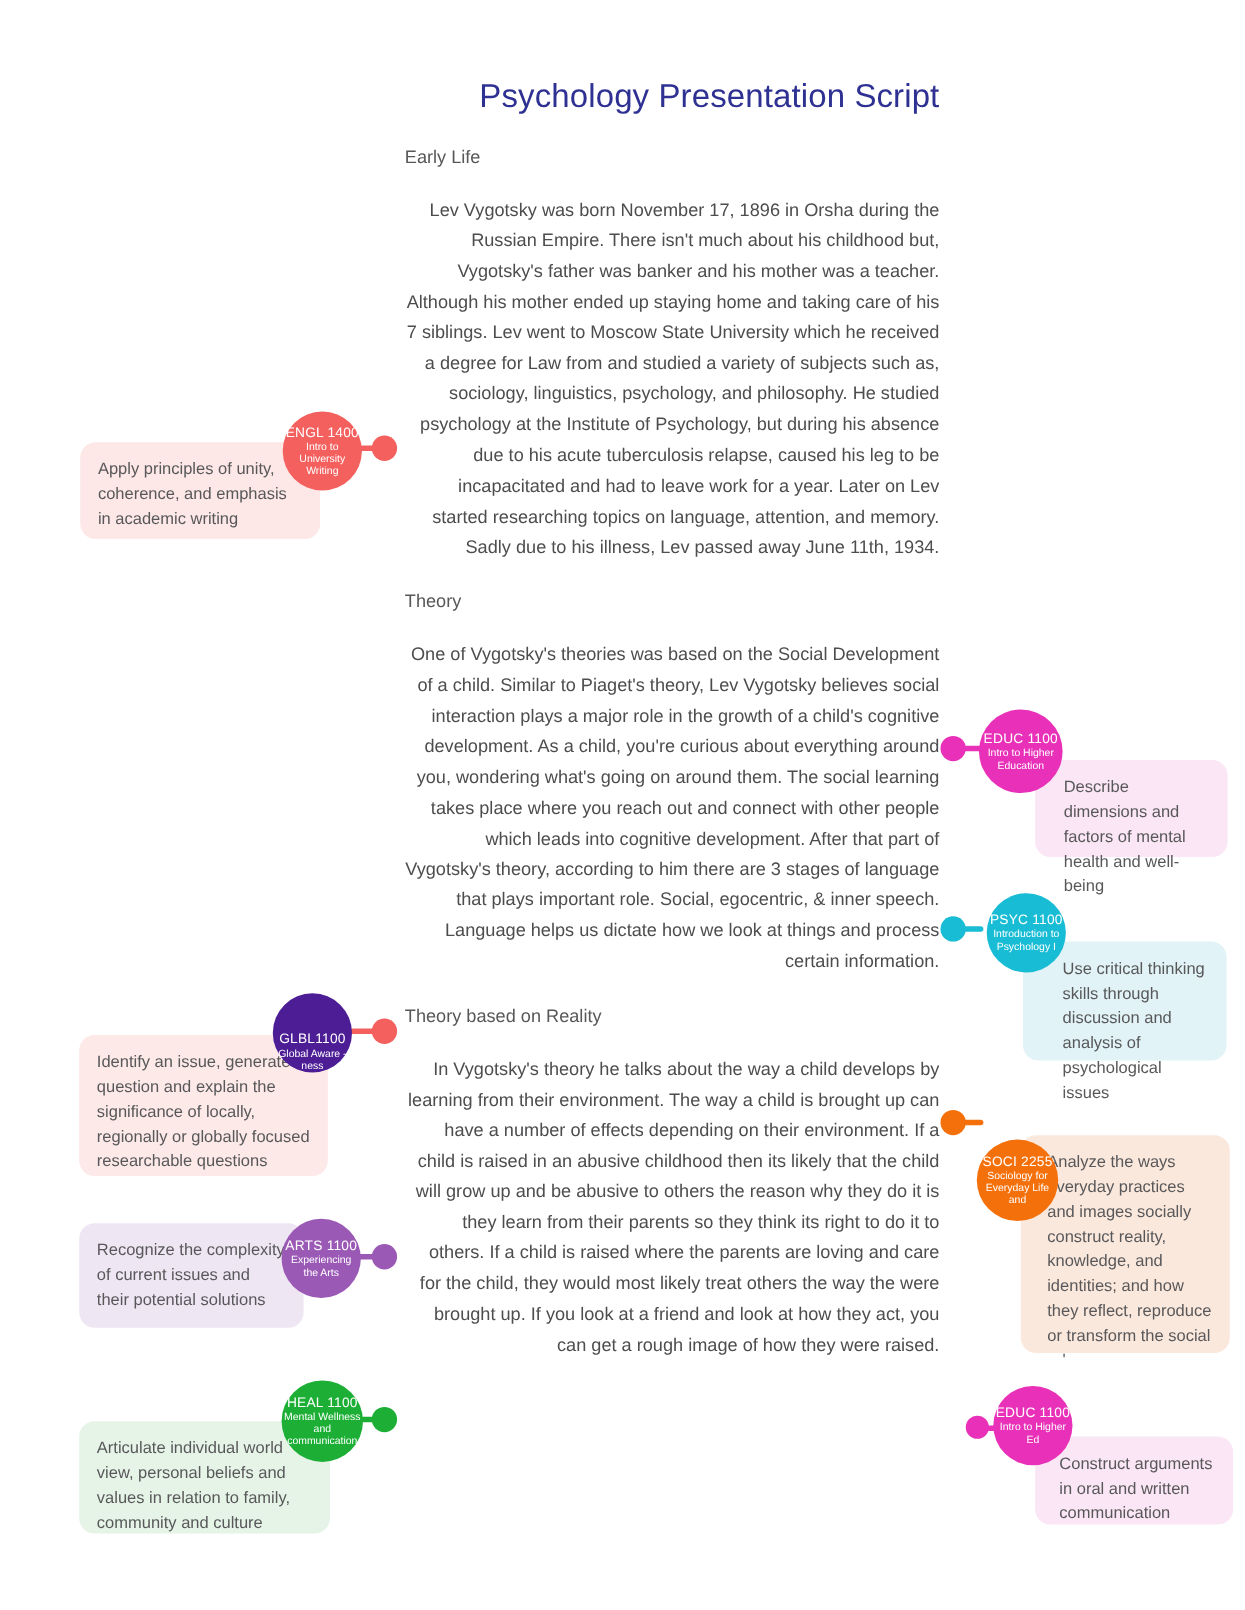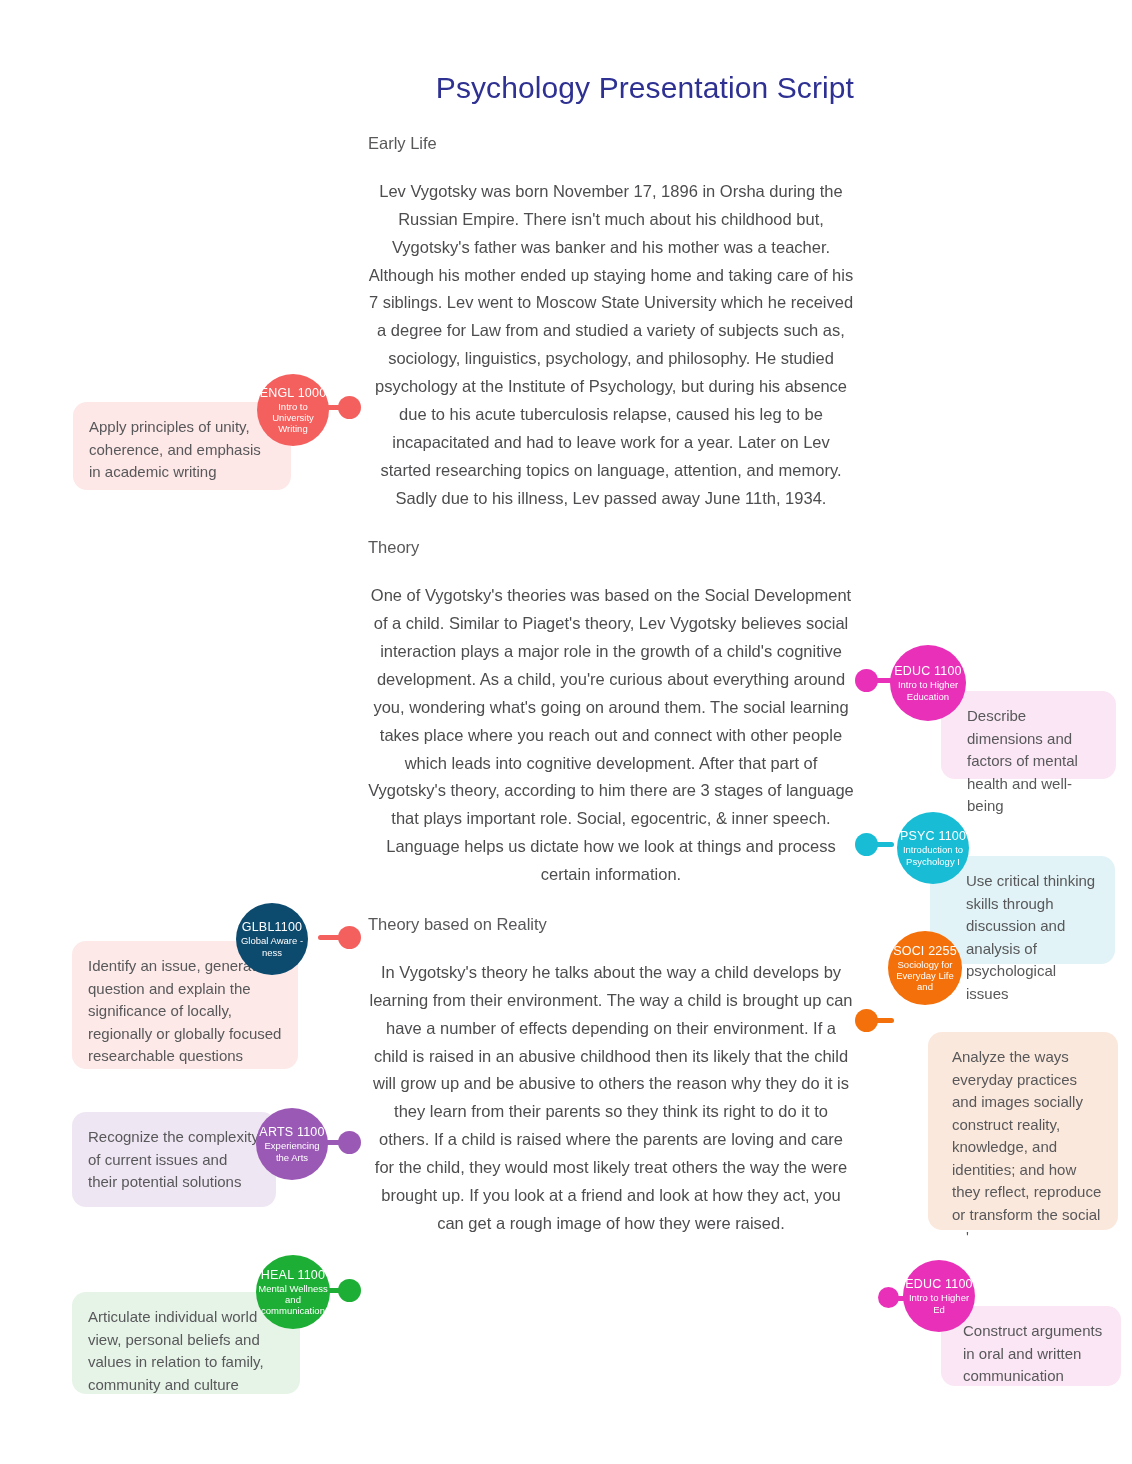--- a/index.html
+++ b/index.html
@@ -38,21 +38,21 @@
     font-size: 16.5px;
     color: #58585a;
     margin: 0 0 22px 0;
     line-height: 1.45;
   }
   .doc-p {
     font-size: 16.5px;
     color: #4d4d4f;
     line-height: 1.69;
     margin: 0 0 24px 0;
-    text-align: center;
+    text-align: right;
   }
   .doc-p.tight { margin-bottom: 26px; }
 
   
   .anno { position: absolute; }
 
   .bubble {
     position: absolute;
     border-radius: 14px;
     padding: 14px 16px 16px 16px;
@@ -116,32 +116,32 @@
   <p class="doc-p">In Vygotsky's theory he talks about the way a child develops by learning from their environment. The way a child is brought up can have a number of effects depending on their environment. If a child is raised in an abusive childhood then its likely that the child will grow up and be abusive to others the reason why they do it is they learn from their parents so they think its right to do it to others. If a child is raised where the parents are loving and care for the child, they would most likely treat others the way the were brought up. If you look at a friend and look at how they act, you can get a rough image of how they were raised.</p>
 </div>
 
 <div class="anno">
   <div class="bubble" style="left:73px; top:402px; width:218px; height:88px; background:#FDE7E7;">
     <span>Apply principles of unity, coherence, and emphasis  in academic writing</span>
   </div>
   <div class="stem" style="left:318px; top:405px; width:28px; background:#F4605E;"></div>
   <div class="knob" style="left:338px; top:396px; width:23px; height:23px; background:#F4605E;"></div>
   <div class="badge" style="left:257px; top:374px; width:72px; height:72px; background:#F4605E;">
-    <span class="code">ENGL 1000</span>
+    <span class="code">ENGL 1400</span>
     <span class="name">Intro to University Writing</span>
   </div>
 </div>
 
 <div class="anno">
   <div class="bubble" style="left:72px; top:941px; width:226px; height:128px; background:#FCE9E8;">
     <span> Identify an issue, generate a question and explain the significance of locally, regionally or globally focused researchable questions</span>
   </div>
   <div class="stem" style="left:318px; top:935px; width:28px; background:#F4605E;"></div>
   <div class="knob" style="left:338px; top:926px; width:23px; height:23px; background:#F4605E;"></div>
-  <div class="badge" style="left:236px; top:903px; width:72px; height:72px; background:#0c4a6e;">
+  <div class="badge" style="left:248px; top:903px; width:72px; height:72px; background:#4c1d95;justify-content:flex-end;">
     <span class="code">GLBL1100</span>
     <span class="name">Global Aware -ness</span>
   </div>
 </div>
 
 <div class="anno">
   <div class="bubble" style="left:72px; top:1112px; width:204px; height:95px; background:#EFE6F3;">
     <span>Recognize the complexity  of current issues and their potential solutions</span>
   </div>
   <div class="stem" style="left:318px; top:1140px; width:28px; background:#9B59B6;"></div>
@@ -188,21 +188,21 @@
   </div>
 </div>
 
 <div class="anno">
   <div class="bubble" style="left:928px; top:1032px; width:190px; height:198px; background:#FBE8DC; padding-left:24px;">
     <span>Analyze the ways everyday practices and images socially construct reality, knowledge, and identities; and how they reflect, reproduce or transform the social</span>
     <span style="display:block; padding-left:14px;">'</span>
   </div>
   <div class="stem" style="left:866px; top:1018px; width:28px; background:#F4700A;"></div>
   <div class="knob" style="left:855px; top:1009px; width:23px; height:23px; background:#F4700A;"></div>
-  <div class="badge" style="left:888px; top:931px; width:74px; height:74px; background:#F4700A;">
+  <div class="badge" style="left:888px; top:1036px; width:74px; height:74px; background:#F4700A;">
     <span class="code">SOCI 2255</span>
     <span class="name">Sociology for Everyday Life and</span>
   </div>
 </div>
 
 <div class="anno">
   <div class="bubble" style="left:941px; top:1306px; width:180px; height:80px; background:#FAE6F4; padding-left:22px;">
     <span>Construct arguments in oral and written communication</span>
   </div>
   <div class="stem" style="left:886px; top:1296px; width:24px; background:#E831B8;"></div>

